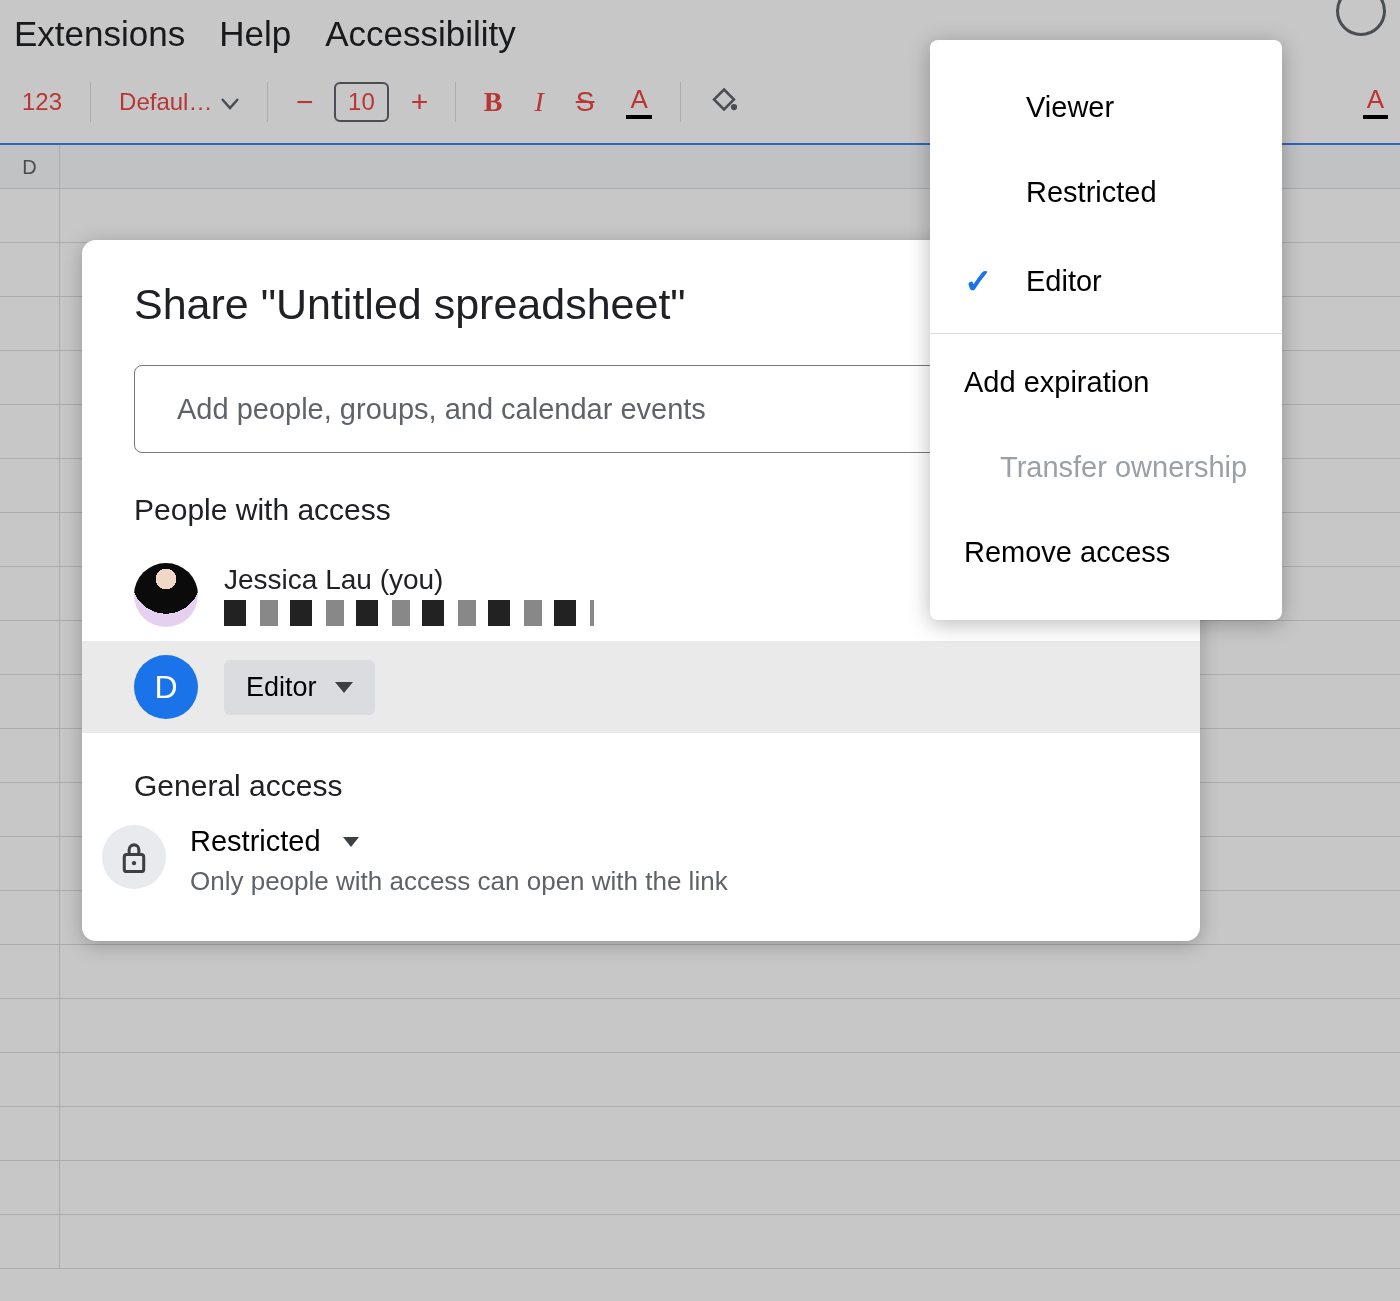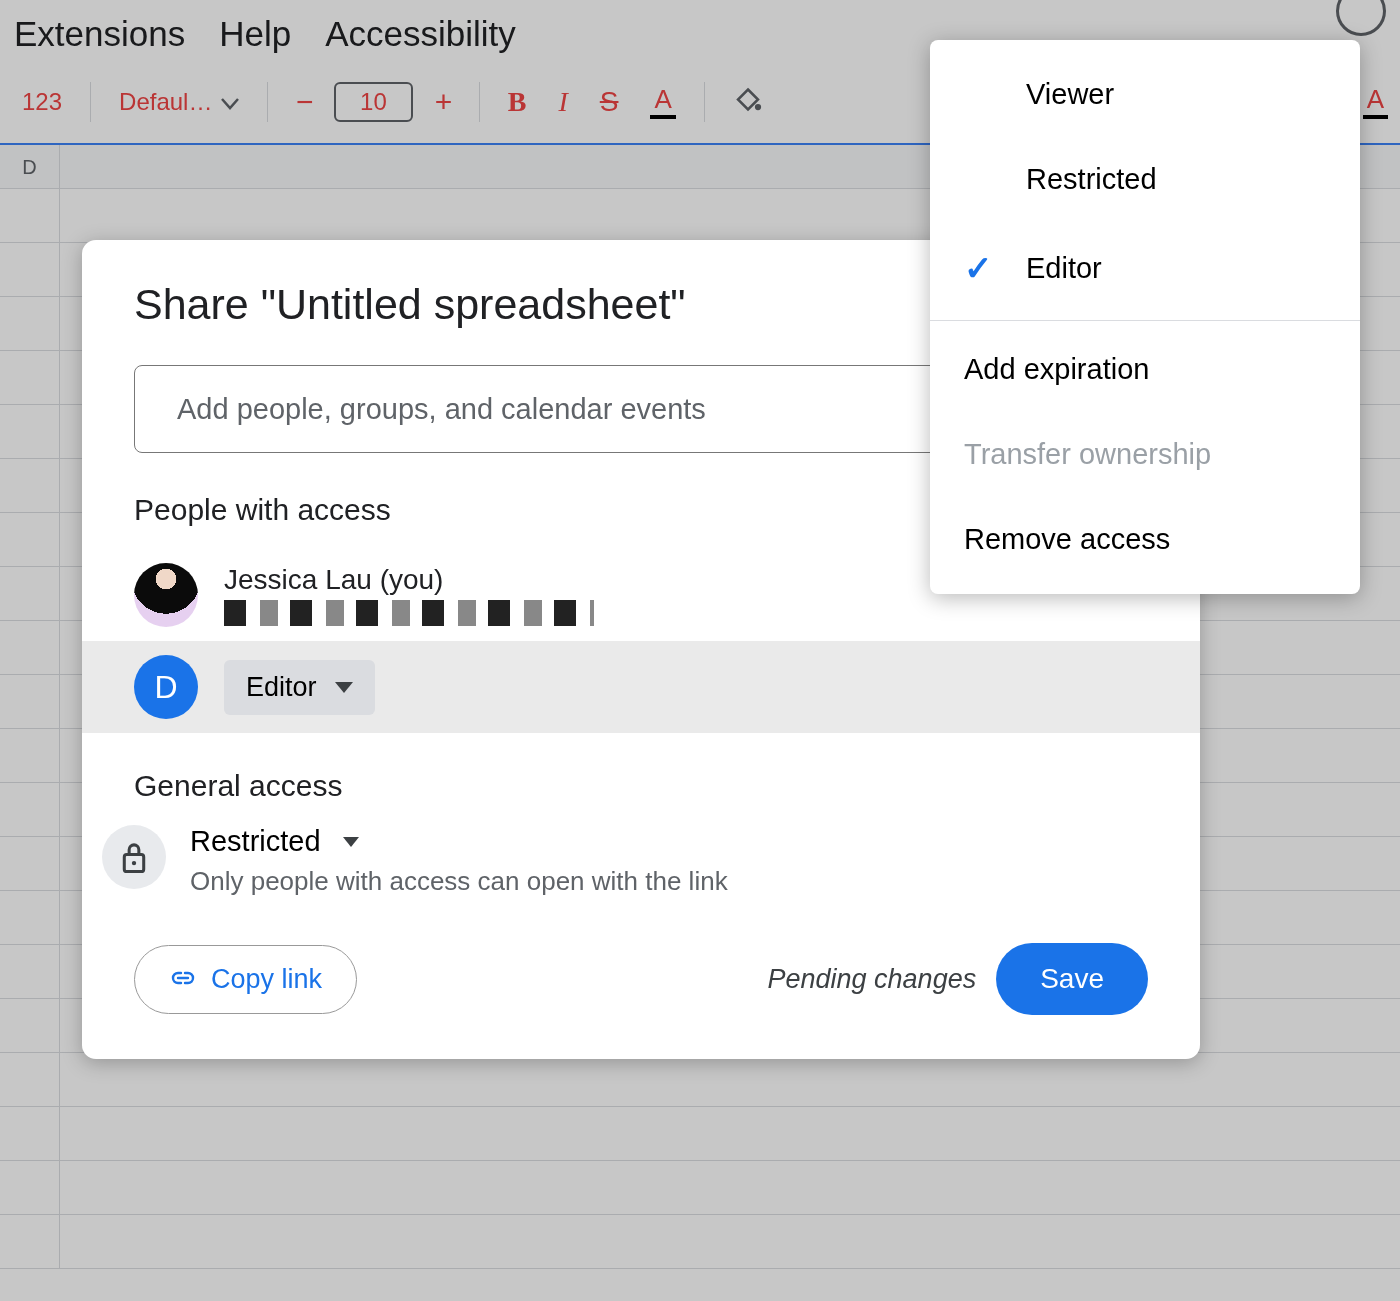--- a/index.html
+++ b/index.html
@@ -55,21 +55,21 @@
     justify-content: space-between;
   }
   .tb-size-minus, .tb-size-plus {
     font-size: 30px;
     width: 36px;
     text-align: center;
   }
   .tb-size-box {
     border: 2px solid #5f6368;
     border-radius: 6px;
-    padding: 4px 24px;
+    padding: 4px 12px;
     font-size: 24px;
     text-align: center;
   }
   .tb-bold { font-weight: bold; font-size: 28px; font-family: serif; }
   .tb-italic { font-style: italic; font-size: 28px; font-family: serif; }
   .tb-strike { text-decoration: line-through; font-size: 28px; }
   .tb-underline-a { border-bottom: 4px solid #000; padding: 0 4px; font-size: 26px; }
   .grid-header {
     height: 44px;
     display: flex;
@@ -237,43 +237,43 @@
     padding: 20px 44px;
     font-size: 28px;
     cursor: pointer;
   }
 
   
   .role-menu {
     position: absolute;
     left: 930px;
     top: 40px;
-    width: 430px;
+    width: 352px;
     background: #fff;
     border-radius: 8px;
     box-shadow: 0 4px 22px rgba(0,0,0,0.28);
-    padding: 12px 0;
+    padding: 25px 0;
     z-index: 30;
     font-size: 29px;
   }
   .menu-item {
     display: flex;
     align-items: center;
     gap: 26px;
     padding: 26px 34px 26px 34px;
     cursor: pointer;
   }
   .menu-item .check {
     width: 36px;
     color: #1a73e8;
     font-size: 34px;
     font-weight: bold;
   }
   .menu-item.no-check { padding-left: 96px; }
-  .menu-item.disabled { color: #9aa0a6; cursor: default; }
+  .menu-item.disabled { color: #9aa0a6; cursor: default; margin-left: 36px; }
   .menu-sep { height: 1px; background: #dadce0; margin: 6px 0; }
 </style>
 </head>
 <body>
 
 <div class="bg">
   <div class="menu-bar">
     <span>Extensions</span>
     <span>Help</span>
     <span>Accessibility</span>
@@ -416,32 +416,20 @@
     </div>
     <div>
       <div class="restricted-line">
         <span>Restricted</span>
         <span class="caret"></span>
       </div>
       <div class="restricted-desc">Only people with access can open with the link</div>
     </div>
   </div>
 
-  <div class="dlg-footer">
-    <div class="copy-link">
-      <span>
-        <svg width="28" height="20" viewBox="0 0 28 14">
-            <path d="M9 7 H19 M4 7 a5 5 0 0 1 5 -5 h3 M24 7 a5 5 0 0 1 -5 5 h-3 M4 7 a5 5 0 0 0 5 5 h3 M24 7 a5 5 0 0 0 -5 -5 h-3" stroke="#1a73e8" stroke-width="2.4" fill="none" stroke-linecap="round"></path>
-          </svg>
-      </span>
-      <span>Copy link</span>
-    </div>
-    <div class="pending">Pending changes</div>
-    <div class="save-btn">Save</div>
-  </div>
 </div>
 
 <div class="role-menu">
   <div class="menu-item no-check">Viewer</div>
   <div class="menu-item no-check">Restricted</div>
   <div class="menu-item">
     <span class="check">✓</span>
     <span>Editor</span>
   </div>
   <div class="menu-sep"></div>

